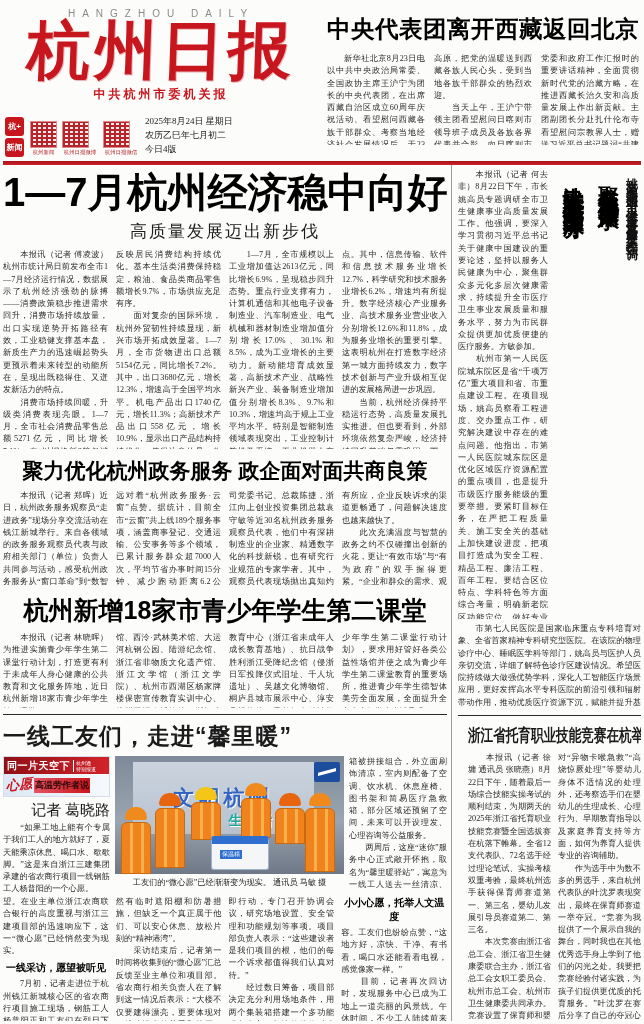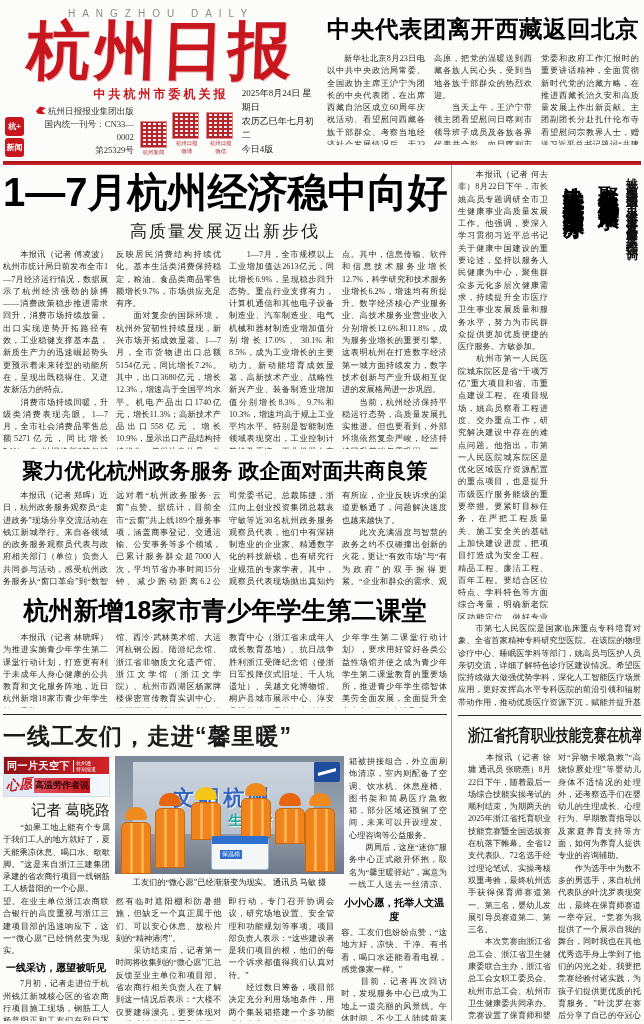--- a/index.html
+++ b/index.html
@@ -108,25 +108,20 @@
   <div class="head-row">
     <div class="masthead">
       <div class="eng">HANGZHOU DAILY</div>
       <div class="paper-title">杭州日报</div>
       <div class="paper-sub">中共杭州市委机关报</div>
       <div class="info-row">
         <div class="badges">
           <div class="badge">杭+</div>
           <div class="badge">新闻</div>
         </div>
-        <div class="pub">
-          <div><span class="pub-logo"></span><span>杭州日报报业集团出版</span></div>
-          <div>国内统一刊号：CN33—0002</div>
-          <div>第25329号</div>
-        </div>
         <div class="qrs">
           <div class="qr-wrap">
               <div class="qr"></div>
               <div class="qr-label">杭州新闻</div>
             </div>
           <div class="qr-wrap">
               <div class="qr"></div>
               <div class="qr-label">杭州日报微博</div>
             </div>
           <div class="qr-wrap">

